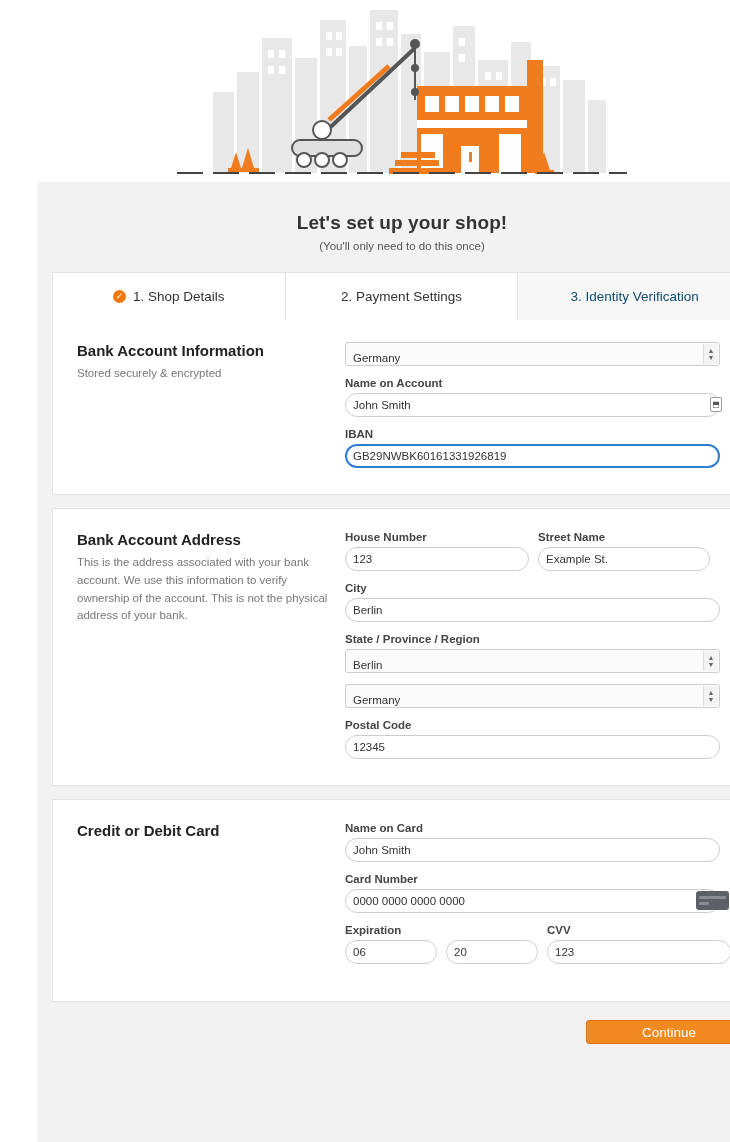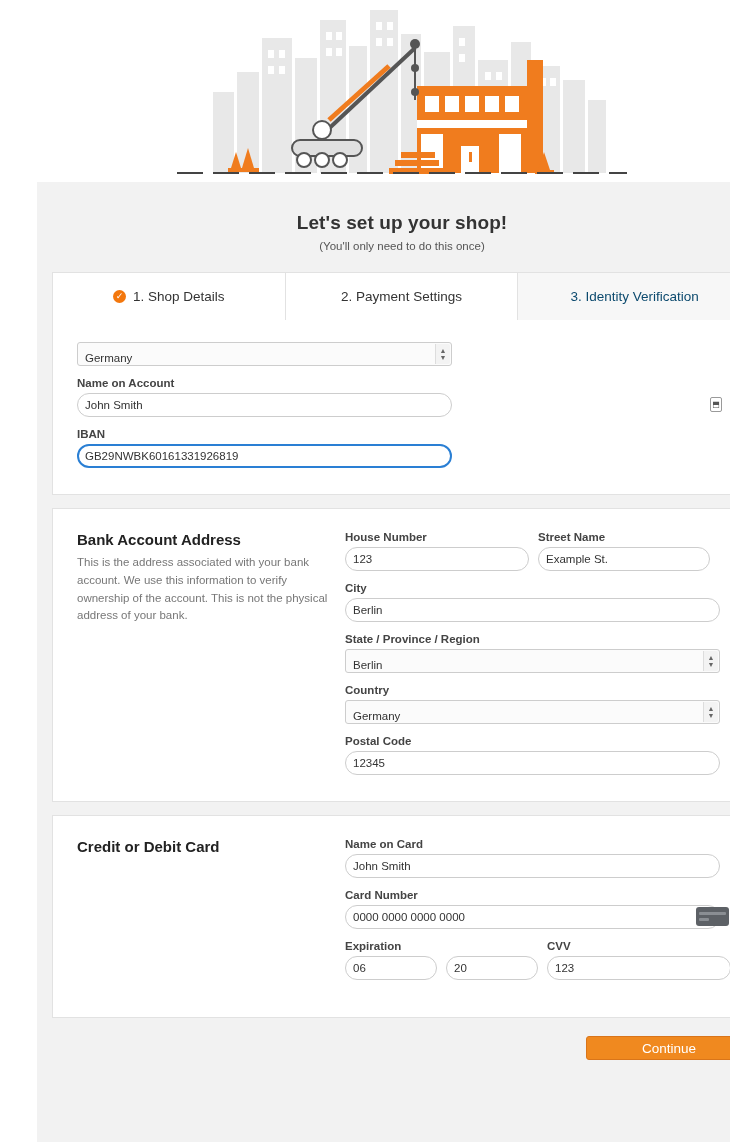--- a/index.html
+++ b/index.html
@@ -340,20 +340,24 @@
     </div>
     <div class="step">
       <span>2. Payment Settings</span>
     </div>
     <div class="step inactive">
       <span>3. Identity Verification</span>
     </div>
   </div>
 
   <div class="card">
+    <div class="card-left">
+      <h2 class="card-title">Bank Account Information</h2>
+      <p class="card-desc">Stored securely &amp; encrypted</p>
+    </div>
     <div class="card-right">
 
       <div class="field">
         <div class="control">
           <div class="sel">
             <span>Germany</span>
             <span class="spinner-icon">▲<br>▼</span>
           </div>
         </div>
       </div>
@@ -403,21 +407,20 @@
         <label class="flabel">State / Province / Region</label>
         <div class="control">
           <div class="sel">
             <span>Berlin</span>
             <span class="spinner-icon">▲<br>▼</span>
           </div>
         </div>
       </div>
 
       <div class="field">
-        <label class="flabel">Country</label>
         <div class="control">
           <div class="sel">
             <span>Germany</span>
             <span class="spinner-icon">▲<br>▼</span>
           </div>
         </div>
       </div>
 
       <div class="field">
         <label class="flabel">Postal Code</label>

